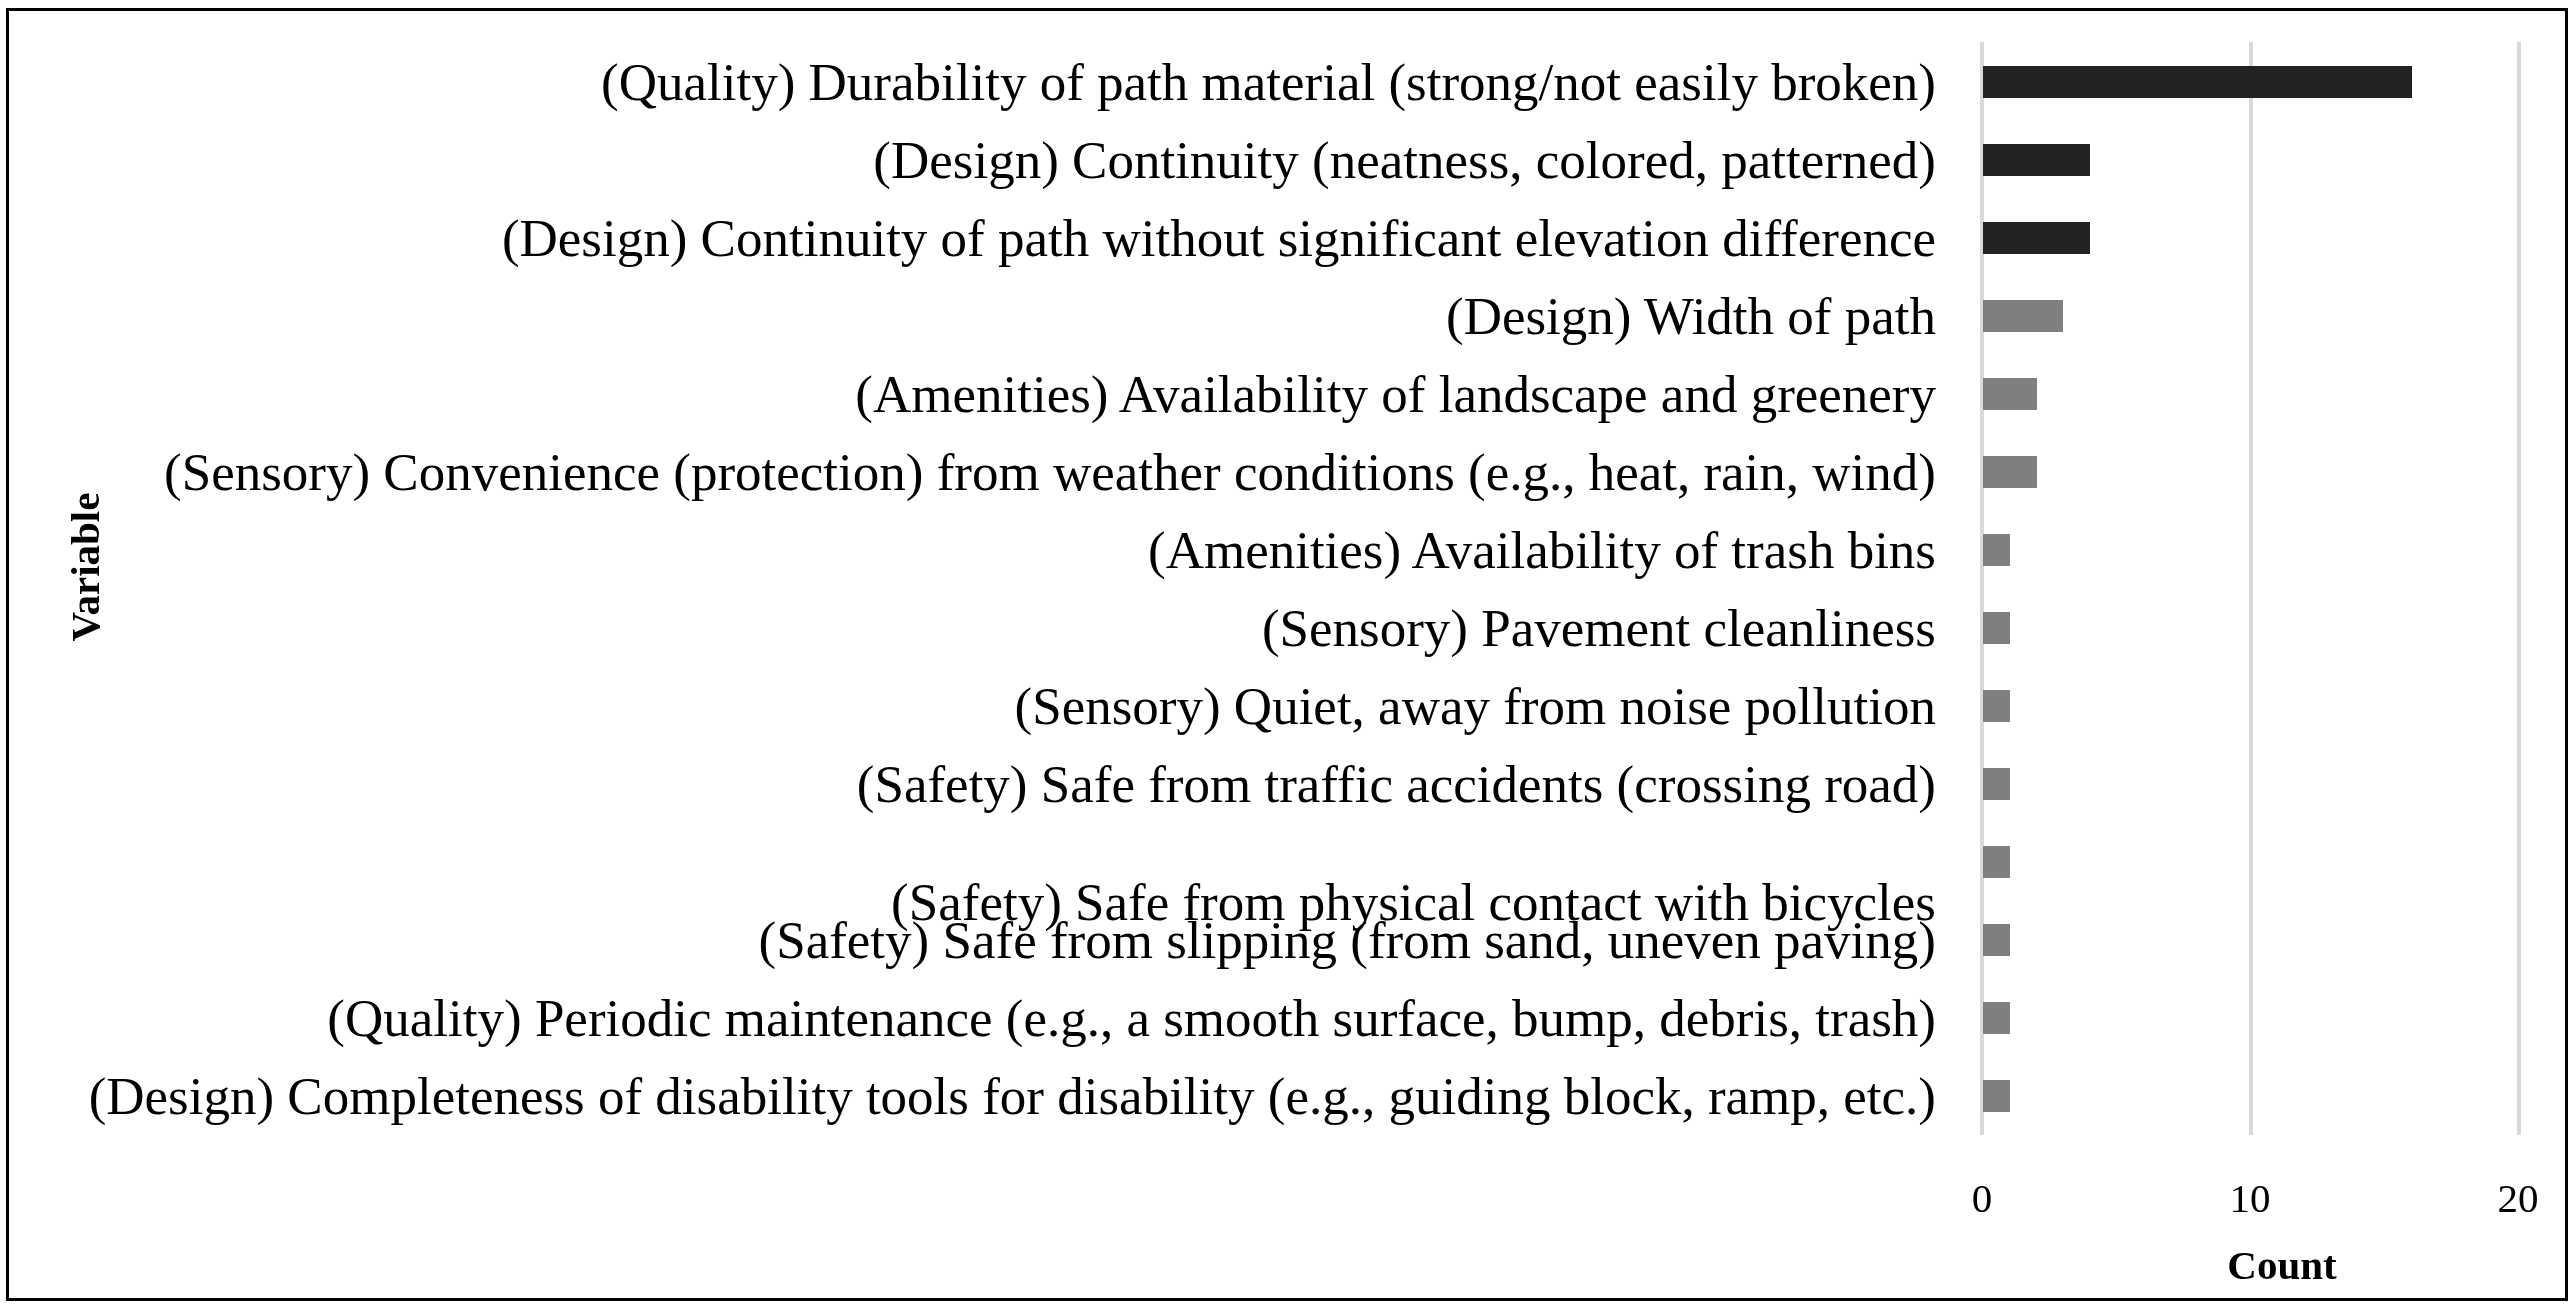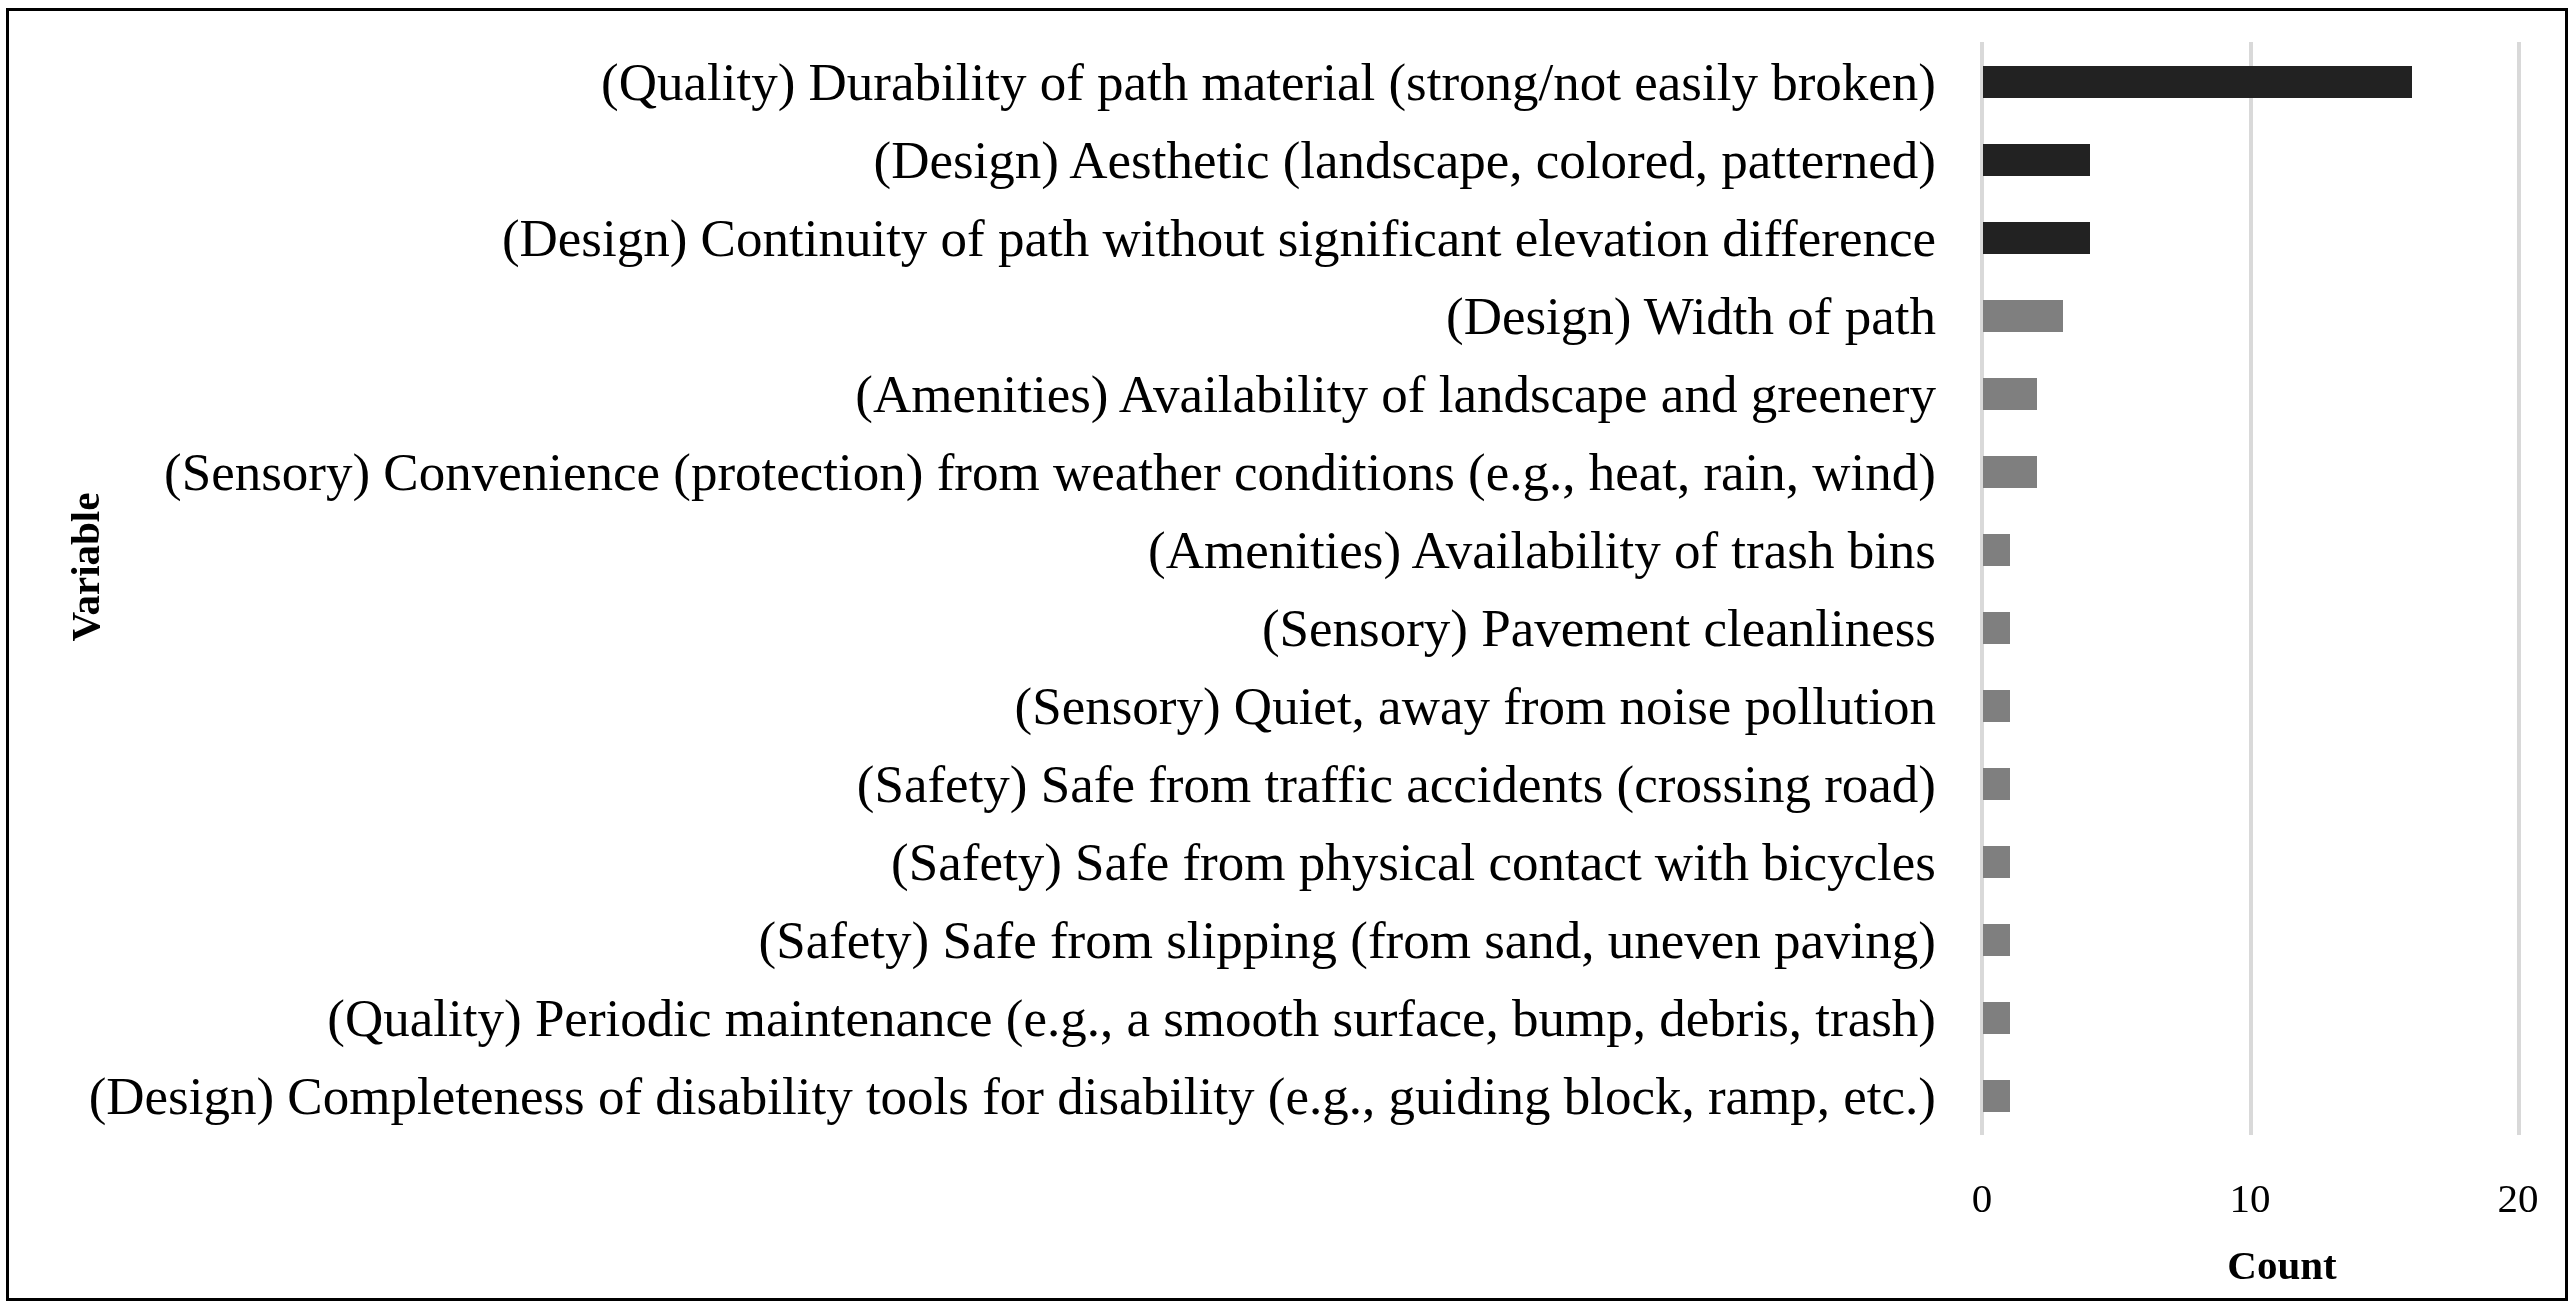--- a/index.html
+++ b/index.html
@@ -25,39 +25,39 @@
 <div class="frame"></div>
 <div class="plot" id="plot">
     <div class="gridline" style="left: 1980px;"></div>
     <div class="tick" style="left: 1982px;">0</div>
     <div class="gridline" style="left: 2249px;"></div>
     <div class="tick" style="left: 2250px;">10</div>
     <div class="gridline" style="left: 2517px;"></div>
     <div class="tick" style="left: 2518px;">20</div>
     <div class="row-label" style="top: 82px;">(Quality) Durability of path material (strong/not easily broken)</div>
     <div class="bar" style="top: 82px; left: 1983px; width: 429px; background: rgb(34, 34, 34);"></div>
-    <div class="row-label" style="top: 160px;">(Design) Aesthetic (landscape, colored, patterned)</div>
+    <div class="row-label" style="top: 160px;">(Design) Continuity (neatness, colored, patterned)</div>
     <div class="bar" style="top: 160px; left: 1983px; width: 107px; background: rgb(34, 34, 34);"></div>
     <div class="row-label" style="top: 238px;">(Design) Continuity of path without significant elevation difference</div>
     <div class="bar" style="top: 238px; left: 1983px; width: 107px; background: rgb(34, 34, 34);"></div>
     <div class="row-label" style="top: 316px;">(Design) Width of path</div>
     <div class="bar" style="top: 316px; left: 1983px; width: 80px; background: rgb(127, 127, 127);"></div>
     <div class="row-label" style="top: 394px;">(Amenities) Availability of landscape and greenery</div>
     <div class="bar" style="top: 394px; left: 1983px; width: 54px; background: rgb(127, 127, 127);"></div>
     <div class="row-label" style="top: 472px;">(Sensory) Convenience (protection) from weather conditions (e.g., heat, rain, wind)</div>
     <div class="bar" style="top: 472px; left: 1983px; width: 54px; background: rgb(127, 127, 127);"></div>
     <div class="row-label" style="top: 550px;">(Amenities) Availability of trash bins</div>
     <div class="bar" style="top: 550px; left: 1983px; width: 27px; background: rgb(127, 127, 127);"></div>
     <div class="row-label" style="top: 628px;">(Sensory) Pavement cleanliness</div>
     <div class="bar" style="top: 628px; left: 1983px; width: 27px; background: rgb(127, 127, 127);"></div>
     <div class="row-label" style="top: 706px;">(Sensory) Quiet, away from noise pollution</div>
     <div class="bar" style="top: 706px; left: 1983px; width: 27px; background: rgb(127, 127, 127);"></div>
     <div class="row-label" style="top: 784px;">(Safety) Safe from traffic accidents (crossing road)</div>
     <div class="bar" style="top: 784px; left: 1983px; width: 27px; background: rgb(127, 127, 127);"></div>
-    <div class="row-label" style="top: 862px; font-family: Liberation Serif, serif;">(Safety) Safe from physical contact with bicycles</div>
+    <div class="row-label" style="top: 902px; font-family: Liberation Serif, serif;">(Safety) Safe from physical contact with bicycles</div>
     <div class="bar" style="top: 862px; left: 1983px; width: 27px; background: rgb(127, 127, 127);"></div>
     <div class="row-label" style="top: 940px;">(Safety) Safe from slipping (from sand, uneven paving)</div>
     <div class="bar" style="top: 940px; left: 1983px; width: 27px; background: rgb(127, 127, 127);"></div>
     <div class="row-label" style="top: 1018px; margin-left: 44px;">(Quality) Periodic maintenance (e.g., a smooth surface, bump, debris, trash)</div>
     <div class="bar" style="top: 1018px; left: 1983px; width: 27px; background: rgb(127, 127, 127);"></div>
     <div class="row-label" style="top: 1096px;">(Design) Completeness of disability tools for disability (e.g., guiding block, ramp, etc.)</div>
     <div class="bar" style="top: 1096px; left: 1983px; width: 27px; background: rgb(127, 127, 127);"></div>
   </div>
 <div class="ylabel">Variable</div>
 <div class="xlabel">Count</div>

